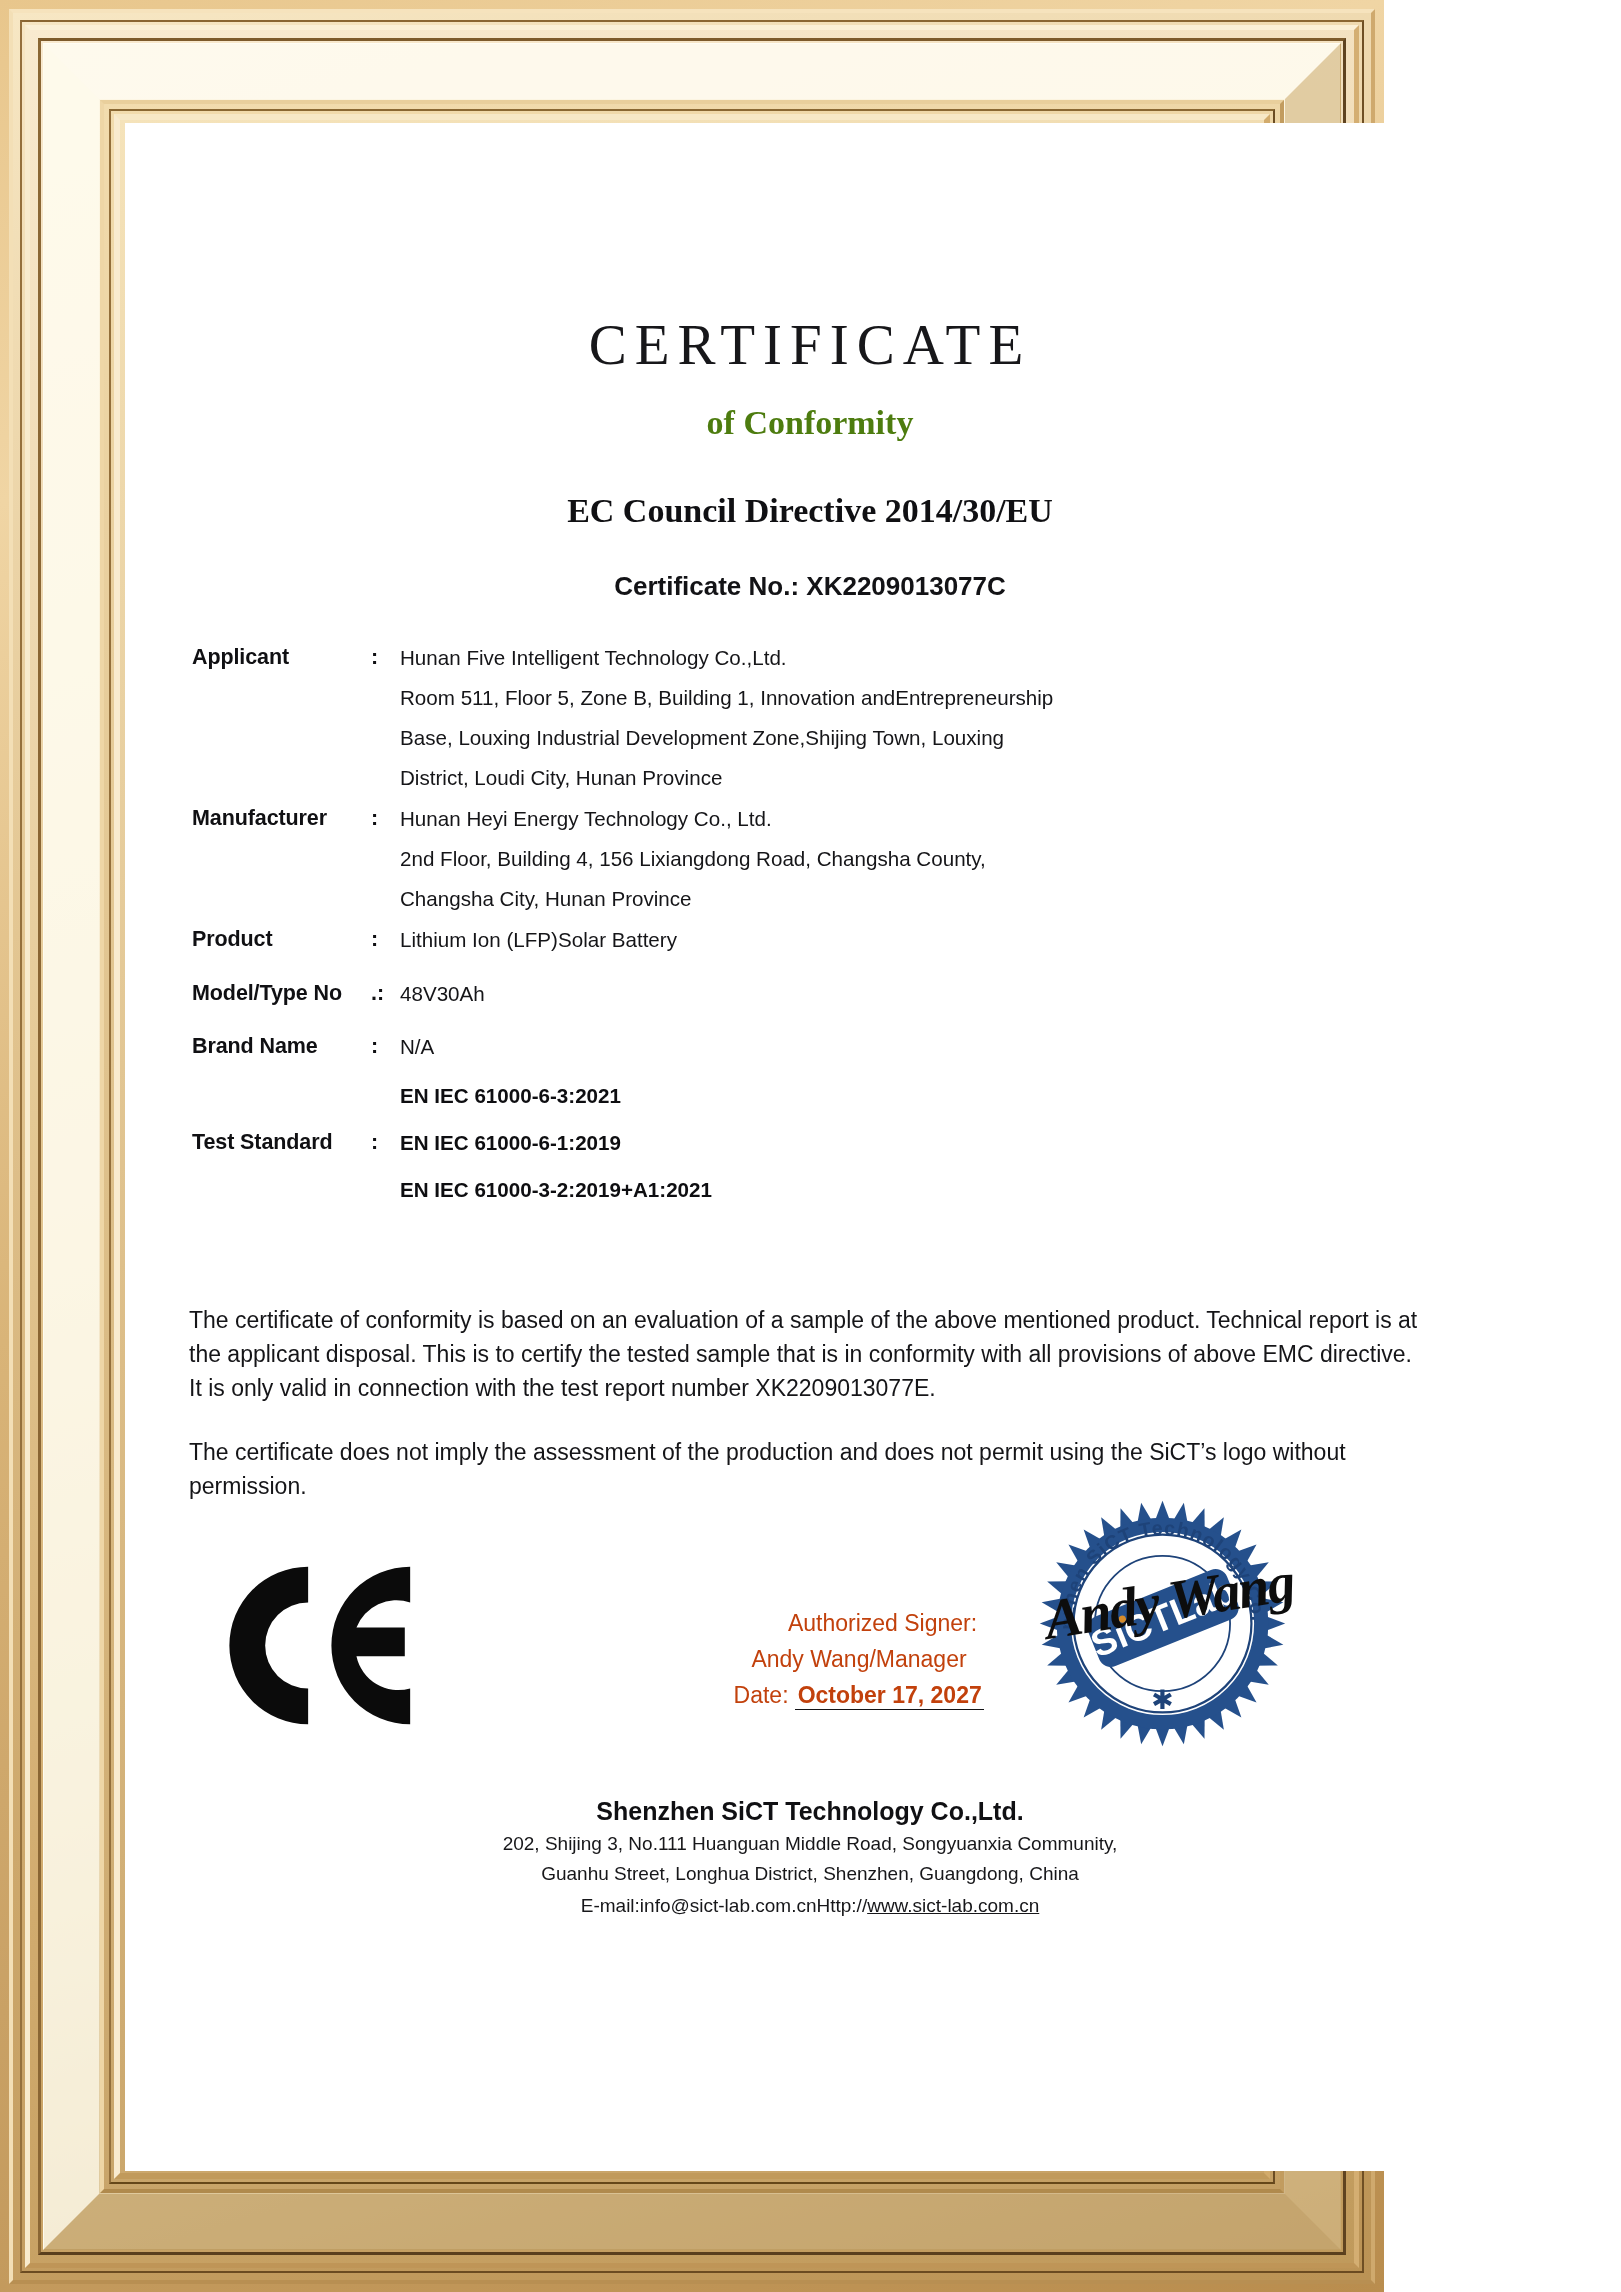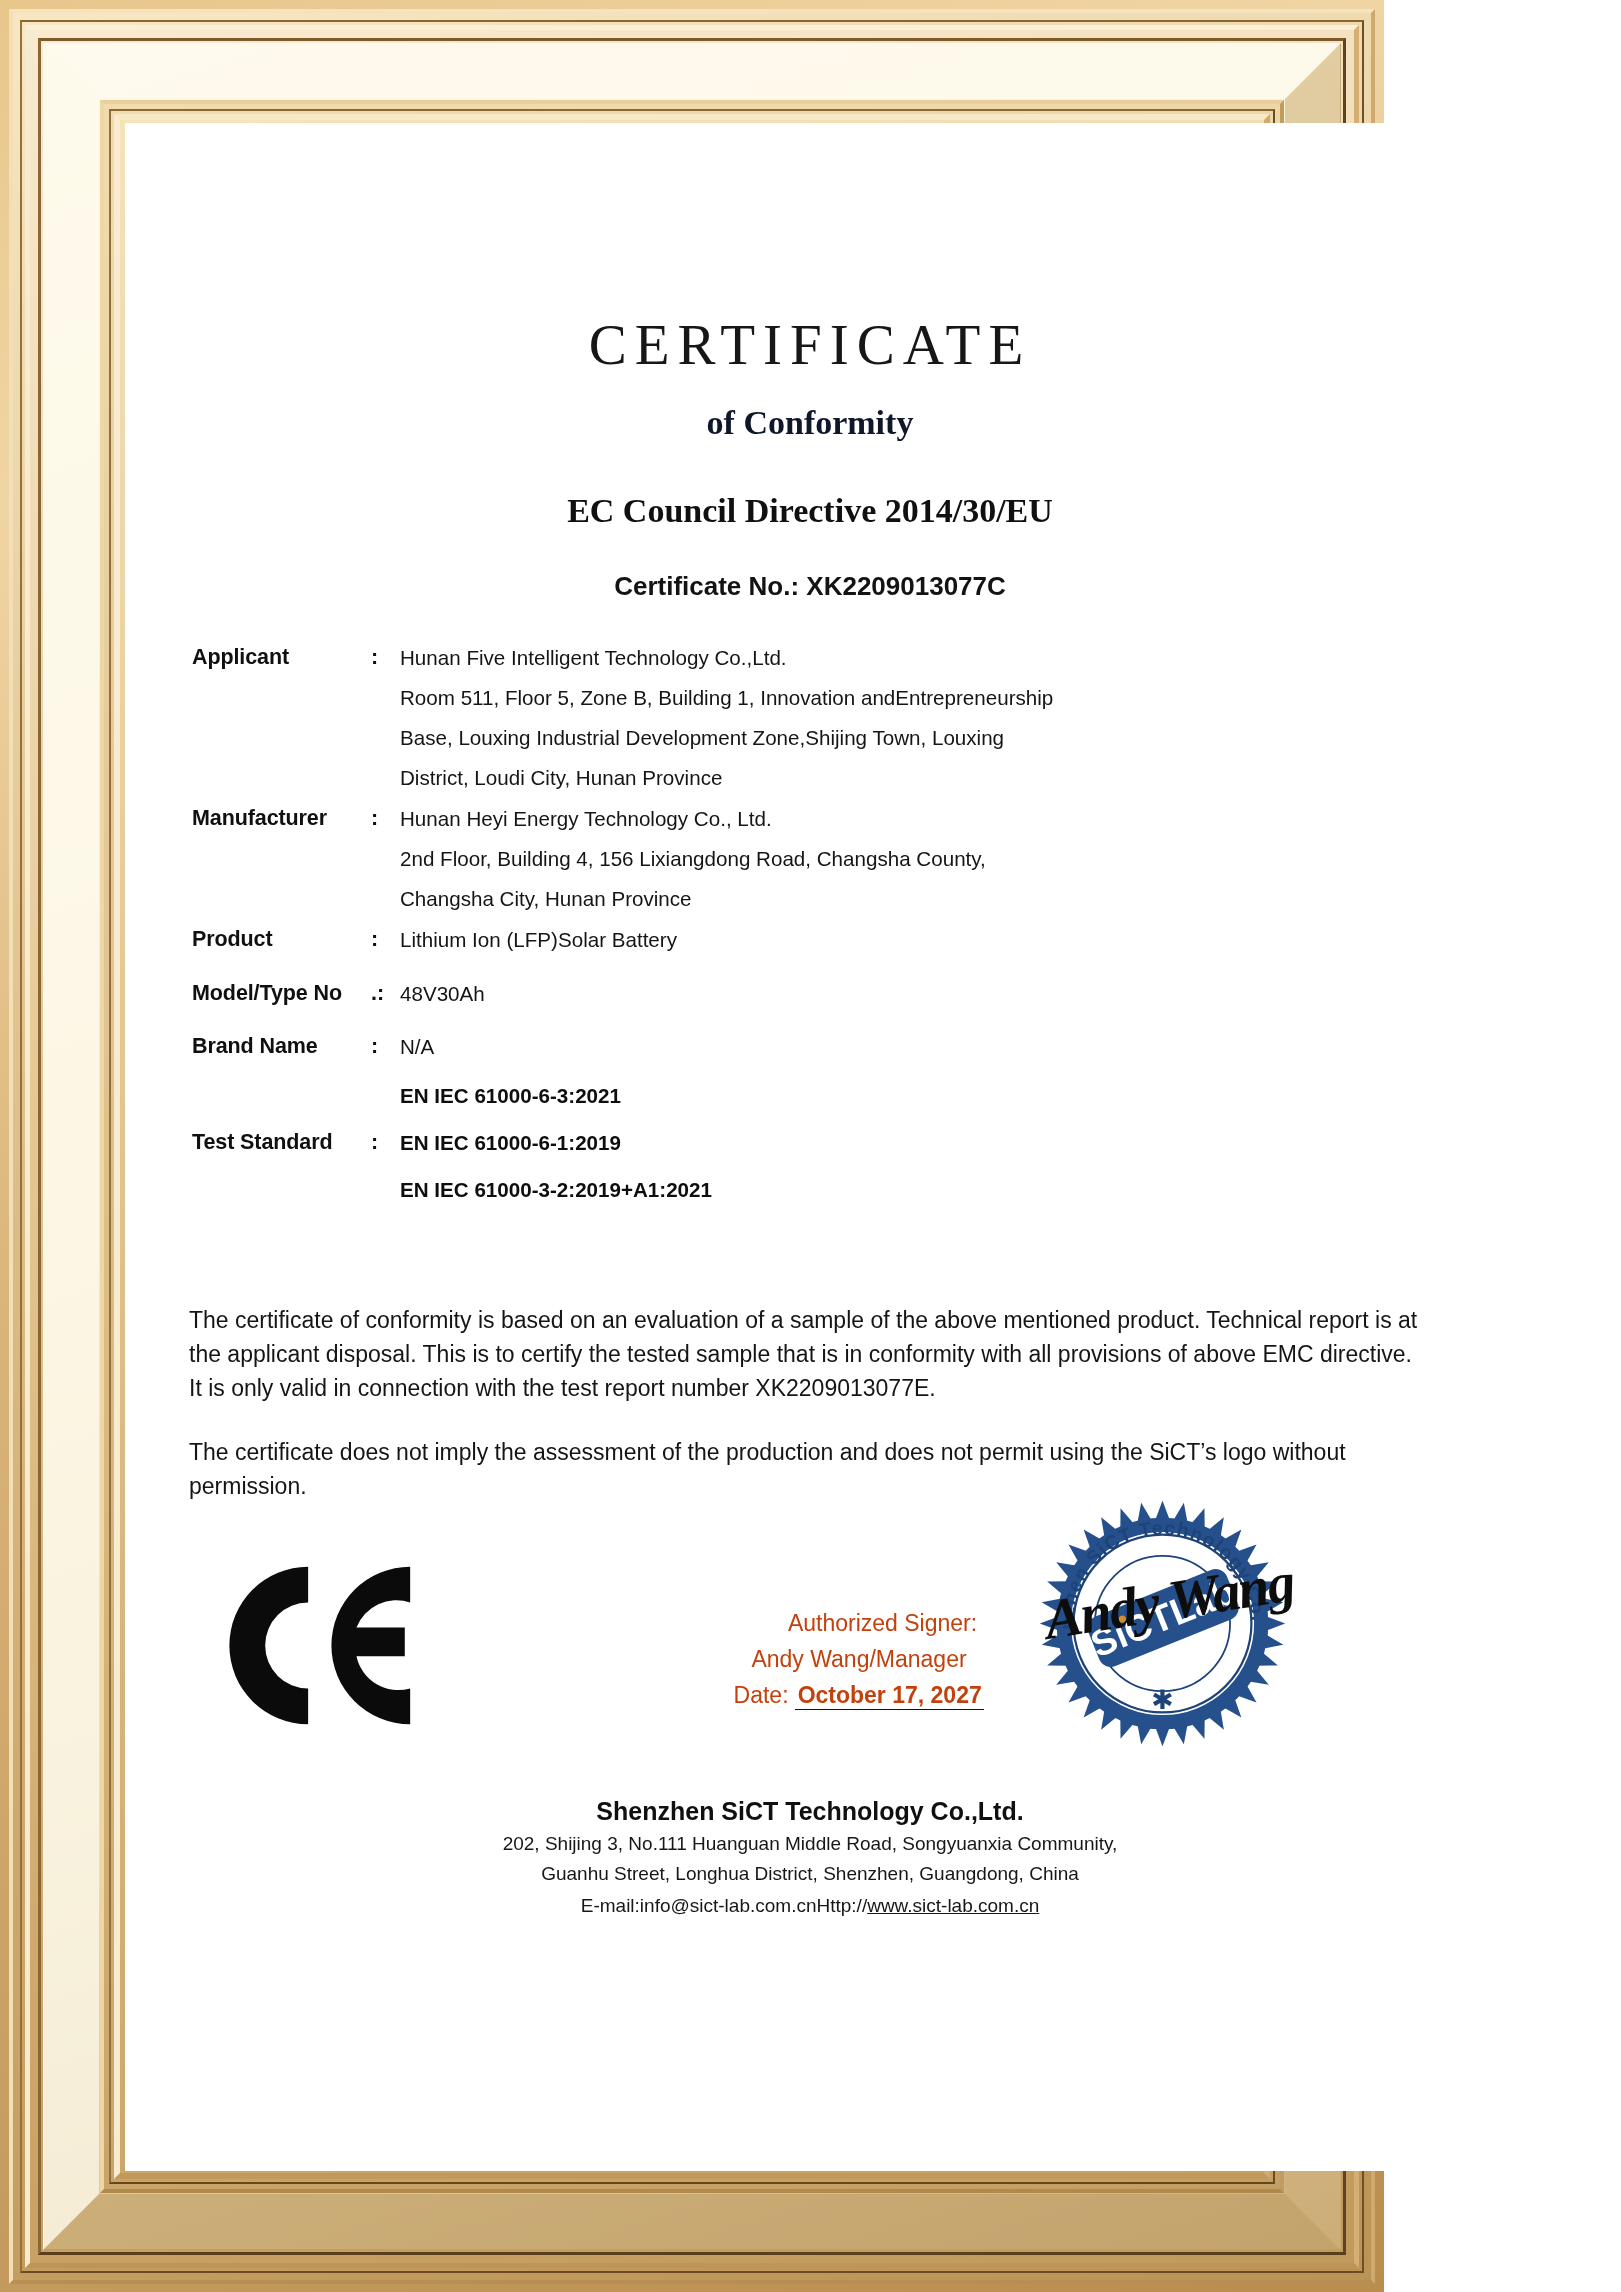--- a/index.html
+++ b/index.html
@@ -121,21 +121,21 @@
     margin: 0;
     padding-top: 193px;
     font-weight: 400;
     line-height: 1;
   }
   #subtitle-conformity {
     text-align: center;
     font-family: "Liberation Serif", serif;
     font-size: 34px;
     font-weight: bold;
-    color: #0f172a;
+    color: #4d7c0f;
     margin: 0;
     padding-top: 33px;
     line-height: 1;
   }
   #directive-line {
     text-align: center;
     font-family: "Liberation Serif", serif;
     font-size: 34px;
     font-weight: bold;
     color: #101013;

